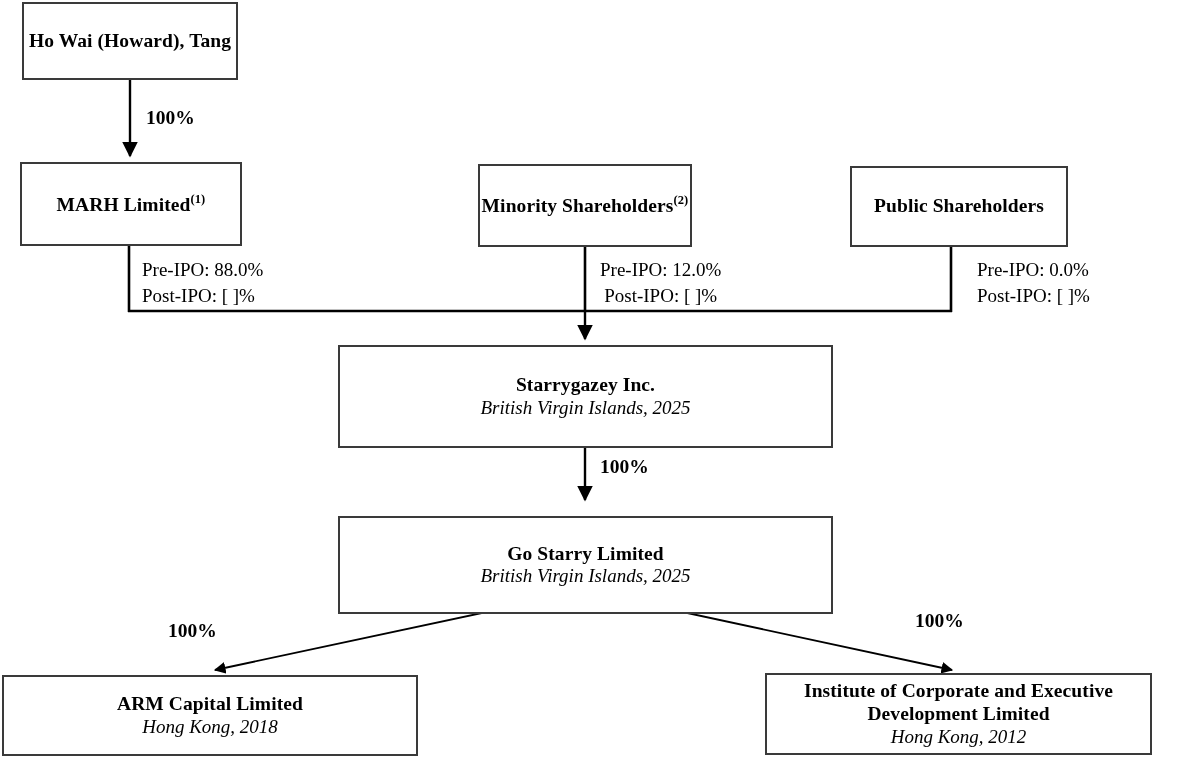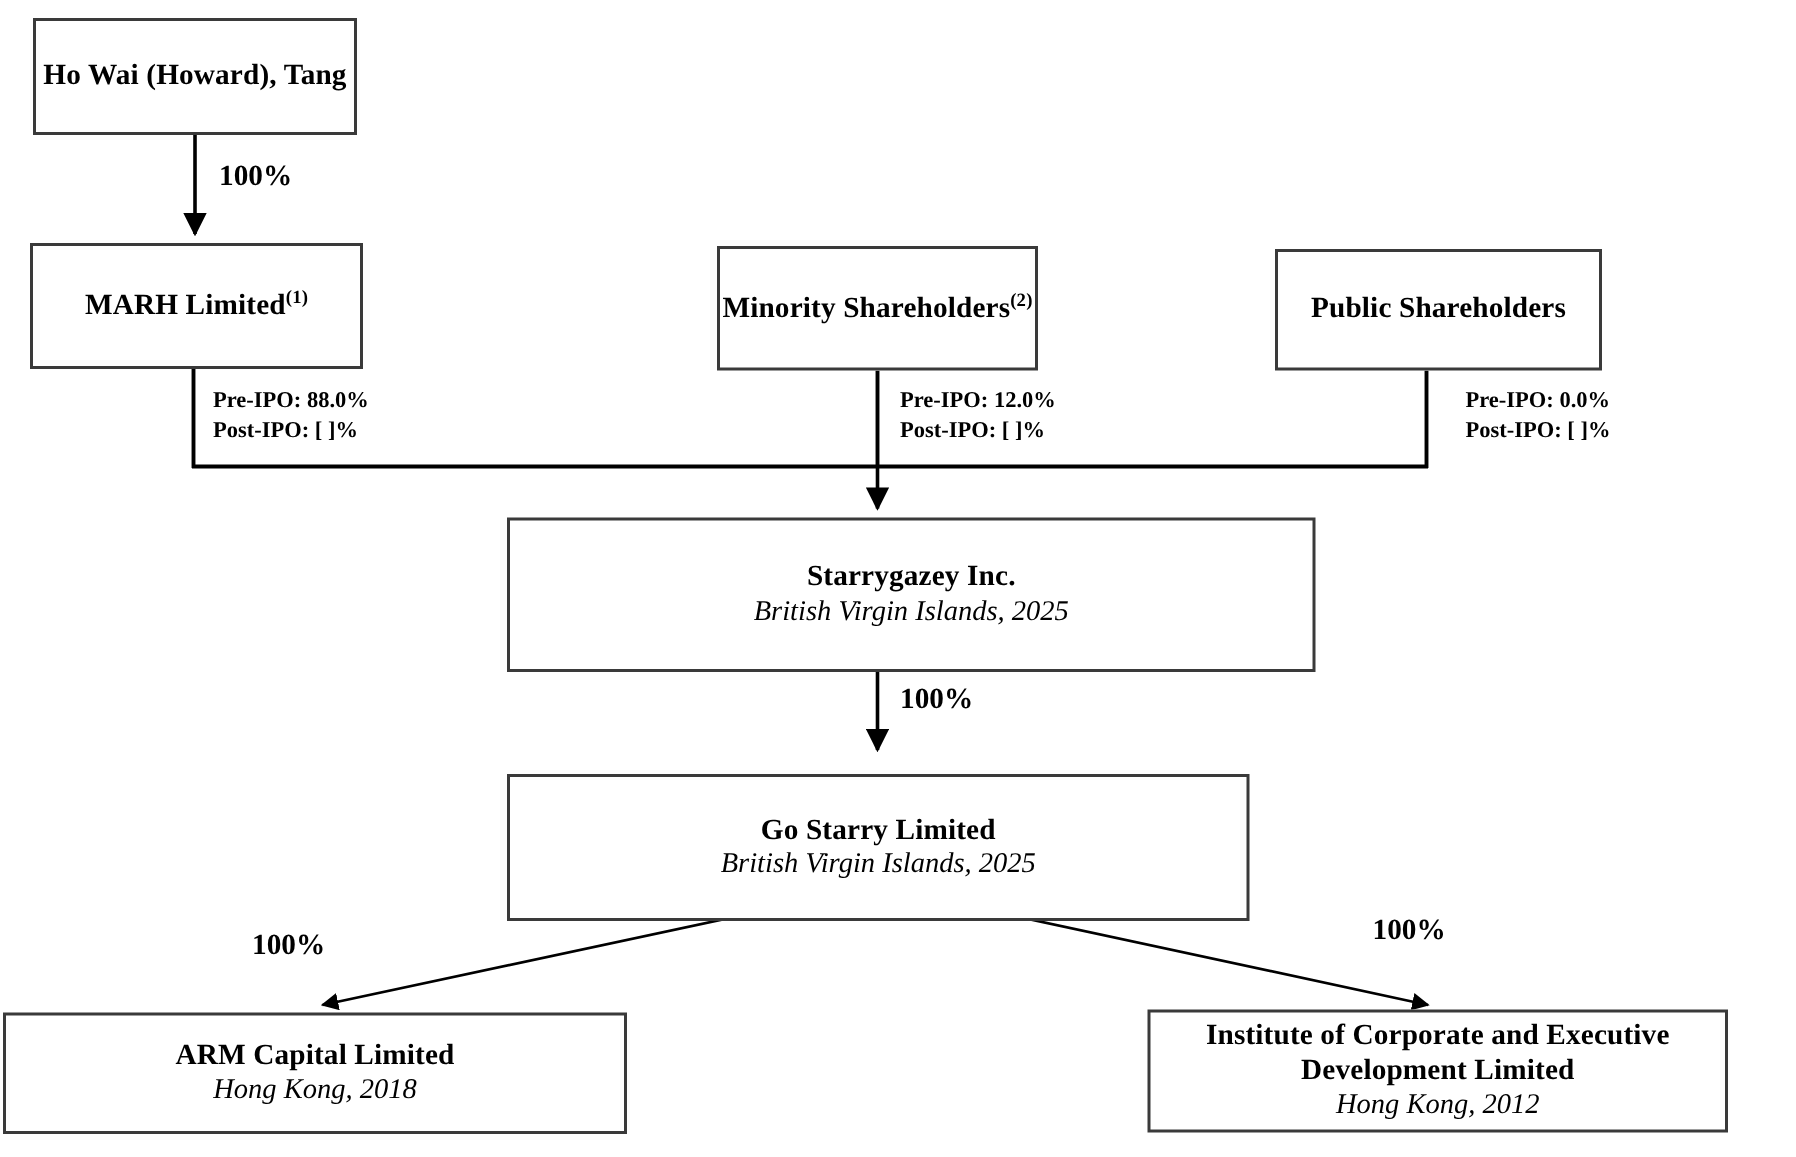--- a/index.html
+++ b/index.html
@@ -60,22 +60,22 @@
   }
   .edge-label {
     position: absolute;
     font-weight: bold;
     font-size: 19.5px;
     white-space: nowrap;
     line-height: 1.34;
   }
   .ipo-label {
     position: absolute;
-    font-weight: bold;
-    font-size: 15px;
+    font-weight: normal;
+    font-size: 19px;
     white-space: nowrap;
     line-height: 1.36;
   }
   .ipo-label div { white-space: nowrap; }
 </style>
 </head>
 <body>
 
 <div id="chart">
 
@@ -98,37 +98,37 @@
 
     <line x1="585" y1="311" x2="585" y2="339" stroke="#000000" stroke-width="2.4" marker-end="url(#arrow)"></line>
 
     <line x1="585" y1="448" x2="585" y2="500" stroke="#000000" stroke-width="2.4" marker-end="url(#arrow)"></line>
 
     <line x1="585" y1="591" x2="215" y2="670" stroke="#000000" stroke-width="1.8" marker-end="url(#arrow)"></line>
 
     <line x1="585" y1="591" x2="952" y2="670" stroke="#000000" stroke-width="1.8" marker-end="url(#arrow)"></line>
   </svg>
 
-  <div class="node" style="left:22px; top:2px; width:216px; height:78px;margin-top:10px;">
+  <div class="node" style="left:22px; top:2px; width:216px; height:78px;">
     <span class="name wrap">Ho Wai (Howard), Tang</span>
   </div>
 
   <div class="node" style="left:20px; top:162px; width:222px; height:84px;">
     <span class="name"><span>MARH Limited</span><span class="fn">(1)</span></span>
   </div>
 
   <div class="node" style="left:478px; top:164px; width:214px; height:83px;">
     <span class="name wrap"><span>Minority Shareholders</span><span class="fn">(2)</span></span>
   </div>
 
   <div class="node" style="left:850px; top:166px; width:218px; height:81px;">
     <span class="name wrap">Public Shareholders</span>
   </div>
 
-  <div class="node" style="left:338px; top:345px; width:539px; height:103px;">
+  <div class="node" style="left:338px; top:345px; width:495px; height:103px;">
     <span class="name">Starrygazey Inc.</span>
     <span class="sub">British Virgin Islands, 2025</span>
   </div>
 
   <div class="node" style="left:338px; top:516px; width:495px; height:98px;">
     <span class="name">Go Starry Limited</span>
     <span class="sub">British Virgin Islands, 2025</span>
   </div>
 
   <div class="node" style="left:2px; top:675px; width:416px; height:81px;justify-content:center;">
@@ -147,21 +147,21 @@
 
   <div class="edge-label" style="left:168px; top:618px;">100%</div>
 
   <div class="edge-label" style="left:915px; top:608px;">100%</div>
 
   <div class="ipo-label" style="left:142px; top:257px;">
     <div>Pre-IPO: 88.0%</div>
     <div>Post-IPO: [ ]%</div>
   </div>
 
-  <div class="ipo-label" style="left:600px; top:257px;">
+  <div class="ipo-label" style="left:600px; top:257px;text-align:center;">
     <div>Pre-IPO: 12.0%</div>
     <div>Post-IPO: [ ]%</div>
   </div>
 
   <div class="ipo-label" style="left:977px; top:257px;">
     <div>Pre-IPO: 0.0%</div>
     <div>Post-IPO: [ ]%</div>
   </div>
 
 </div>

